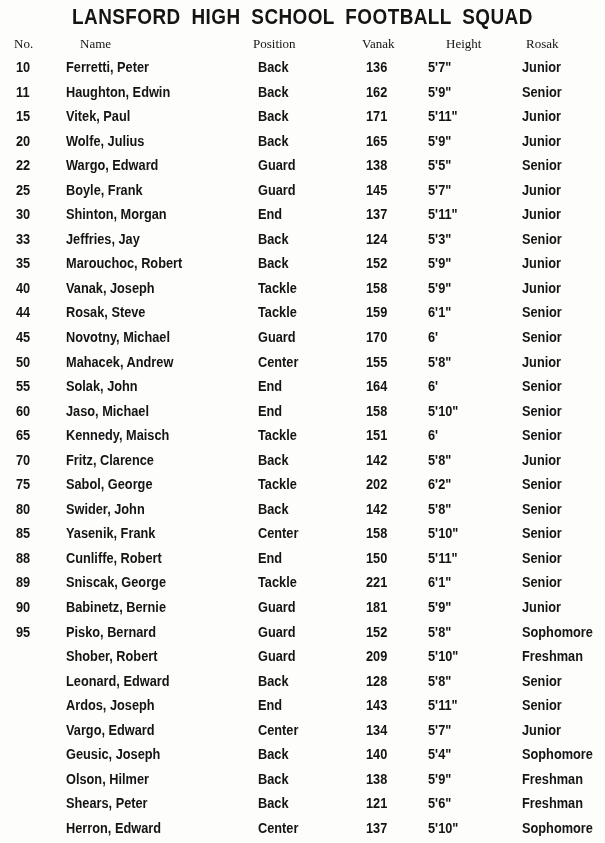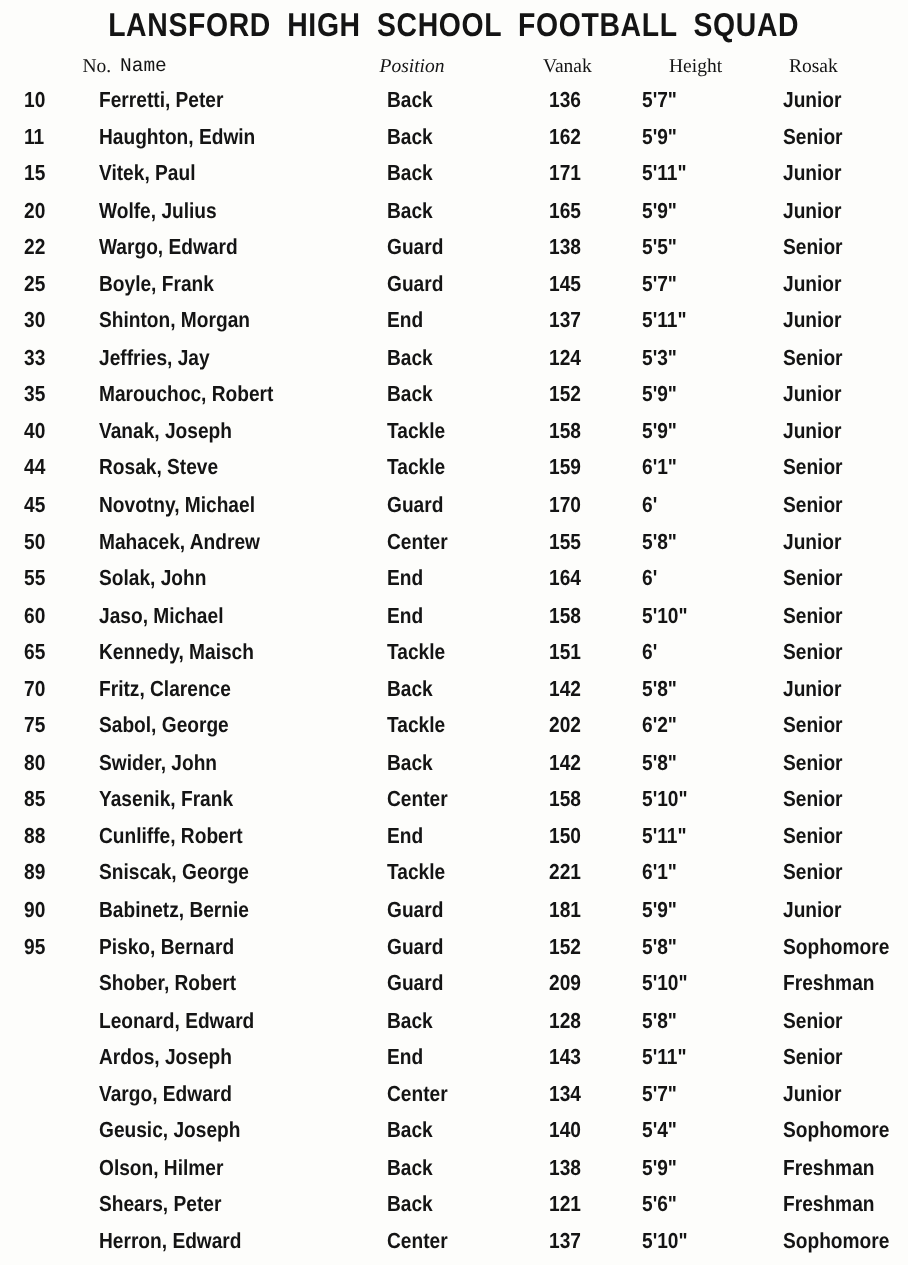--- a/index.html
+++ b/index.html
@@ -27,23 +27,23 @@
       font-family: "Liberation Sans", sans-serif; font-weight: bold;
       font-size: 14.5px;
     }
     .row span { position: absolute; top: 3px; white-space: nowrap; transform: scaleX(0.88); transform-origin: 0 0; }
     .c-no { left: 16px; }
     .c-name { left: 66px; }
     .c-pos { left: 258px; }
     .c-wt { left: 366px; }
     .c-ht { left: 428px; }
     .c-cls { left: 522px; }
-    .h-no { left: 14px; margin-left: 41px; }
-    .h-name { left: 80px; font-family: Liberation Mono, monospace; }
-    .h-pos { left: 253px; font-style: italic; }
+    .h-no { left: 14px; }
+    .h-name { left: 80px; }
+    .h-pos { left: 253px; }
     .h-wt { left: 362px; }
     .h-ht { left: 446px; }
     .h-cls { left: 526px; }
   </style>
 </head>
 <body>
 
 <div class="title">LANSFORD HIGH SCHOOL FOOTBALL SQUAD</div>
 
 <div class="hdr">

